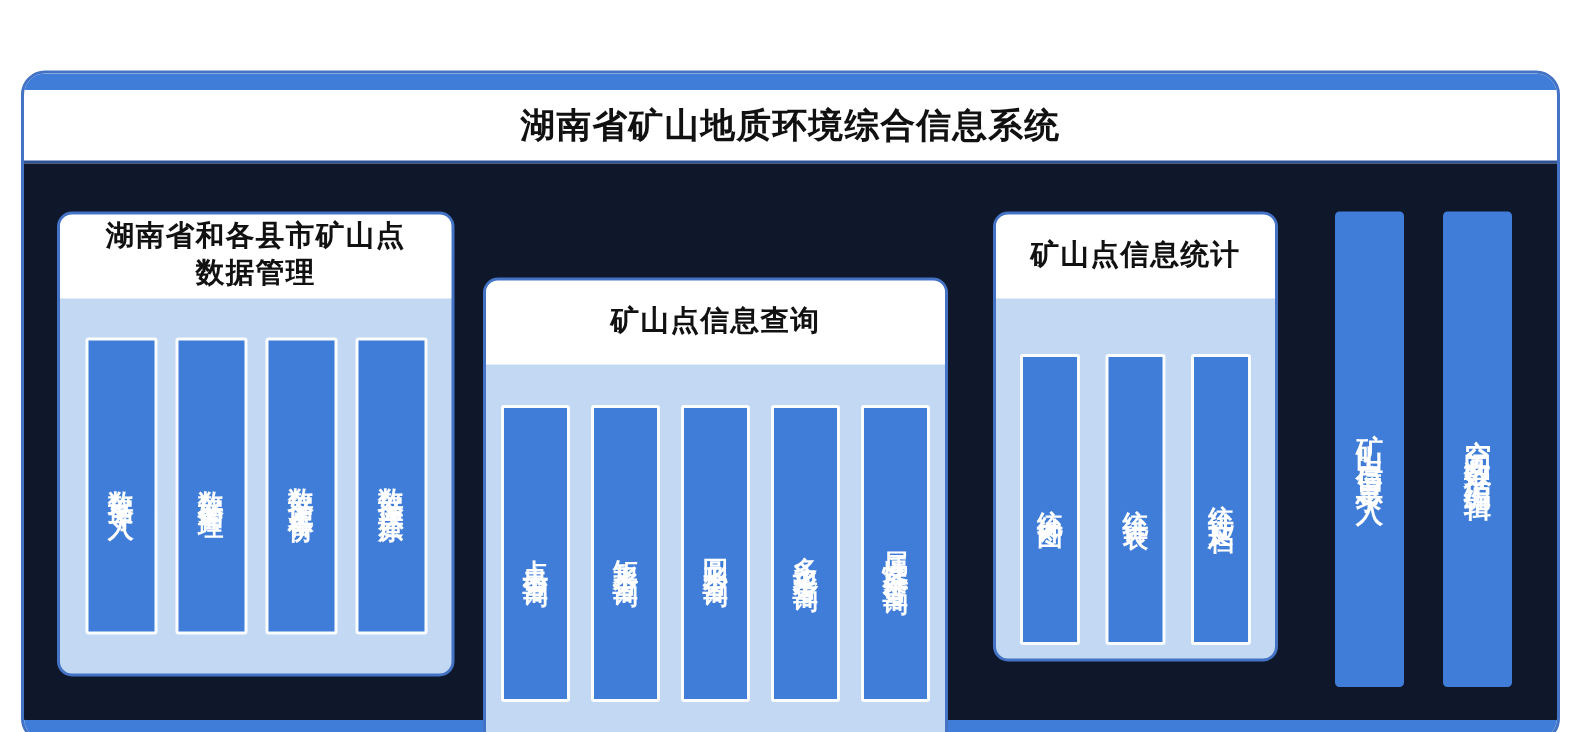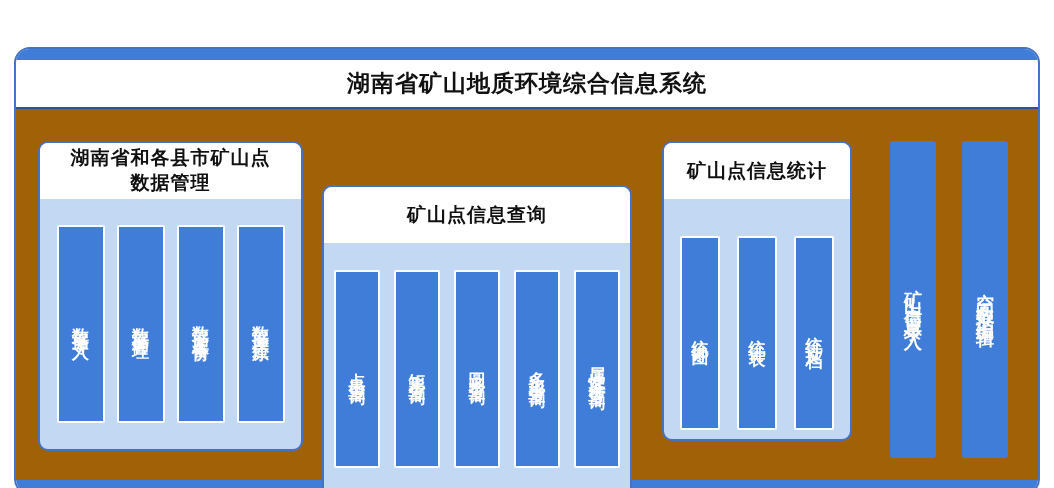--- a/index.html
+++ b/index.html
@@ -22,21 +22,21 @@
     box-sizing:border-box;
   }
   .frame-top    { height:11px; background:#3F7DD8; flex:none; }
   .frame-title  {
     height:47px; flex:none;
     display:flex; align-items:center; justify-content:center;
     font-size:23px; font-weight:bold; color:#111111;
     border-bottom:2px solid #2F5496;
     letter-spacing:1px;
   }
-  .frame-body   { flex:1; position:relative; background:#a16207;padding-left:24px; }
+  .frame-body   { flex:1; position:relative; background:#0f172a;padding-left:24px; }
   .frame-bottom { height:13px; background:#3F7DD8; flex:none; }
 
   .group {
     position:absolute;
     border:2px solid #4472C4;
     border-radius:10px;
     background:#C3D9F3;
     overflow:hidden;
     display:flex; flex-direction:column;
     box-sizing:border-box;

